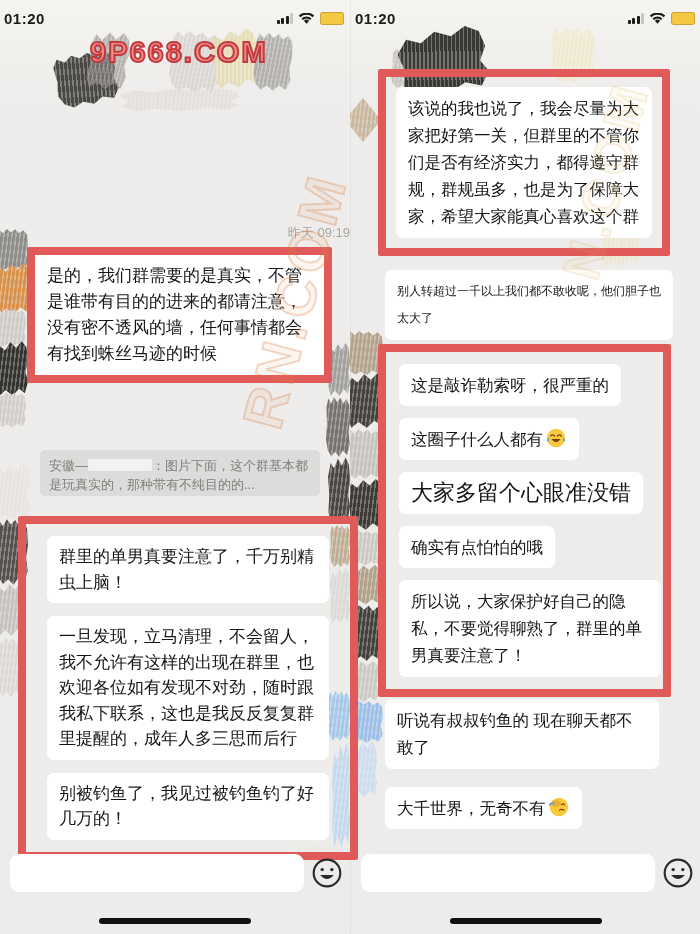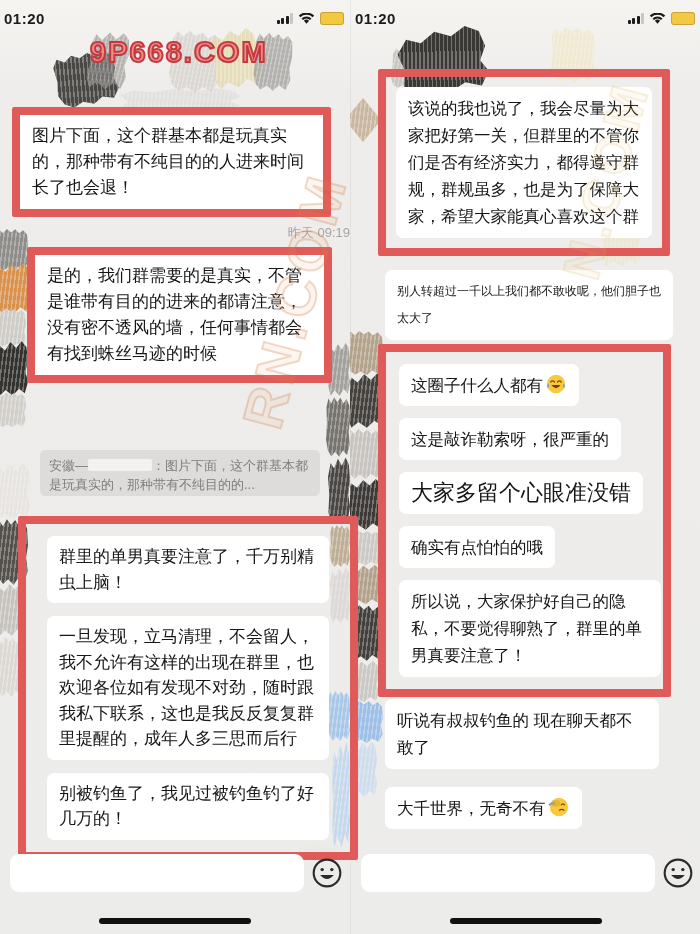--- a/index.html
+++ b/index.html
@@ -140,23 +140,20 @@
   <div class="scrib s2" style="left:328px;top:456px;width:22px;height:70px;background:#4a4744;"></div>
   <div class="scrib s1" style="left:330px;top:524px;width:20px;height:44px;background:#bfae96;"></div>
   <div class="scrib s2" style="left:330px;top:566px;width:20px;height:60px;background:#d0cdc8;opacity:.6;"></div>
   <div class="scrib s1" style="left:328px;top:690px;width:22px;height:52px;background:#a9c8e8;"></div>
   <div class="scrib s2" style="left:332px;top:740px;width:18px;height:112px;background:#bdd4ec;opacity:.8;"></div>
   <div class="scrib s1" style="left:298px;top:845px;width:46px;height:18px;background:#e8e5e1;opacity:.5;"></div>
 
   <div class="brandmark">9P668.COM</div>
   <div class="diagmark diag-left">RN.COM</div>
 
-  <div class="redbox filled" style="left:12px;top:107px;width:319px;">
-    <div class="inner-text">图片下面，这个群基本都是玩真实的，那种带有不纯目的的人进来时间长了也会退！</div>
-  </div>
 
   <div class="timestamp" style="top:224px;">昨天 09:19</div>
 
   <div class="redbox filled" style="left:27px;top:247px;width:305px;">
     <div class="inner-text">是的，我们群需要的是真实，不管是谁带有目的的进来的都请注意，没有密不透风的墙，任何事情都会有找到蛛丝马迹的时候</div>
   </div>
 
 
   <div class="quote" style="left:40px;top:450px;width:280px;height:46px;">
     <span>安徽—</span><span class="censor-blob"></span><span>：图片下面，这个群基本都是玩真实的，那种带有不纯目的的...</span>
@@ -219,31 +216,31 @@
 
   <div class="diagmark diag-right">N.COM</div>
 
   <div class="redbox" style="left:27px;top:69px;width:292px;padding:10px;">
     <div class="bubble" style="font-size:16.5px;line-height:27px;">该说的我也说了，我会尽量为大家把好第一关，但群里的不管你们是否有经济实力，都得遵守群规，群规虽多，也是为了保障大家，希望大家能真心喜欢这个群</div>
   </div>
 
   <div class="bubble abs" style="left:34px;top:270px;width:288px;font-size:12px;line-height:27px;">别人转超过一千以上我们都不敢收呢，他们胆子也太大了</div>
 
   <div class="redbox stack" style="left:27px;top:344px;width:293px;padding:12px 10px 12px 13px;gap:12px;">
+    <div class="bubble fit" style="font-size:16.5px;">这是敲诈勒索呀，很严重的</div>
     <div class="bubble fit" style="font-size:16.5px;">
       <span>这圈子什么人都有</span><svg class="emj" width="22" height="22" viewBox="0 0 24 24">
         <circle cx="12" cy="12" r="10" fill="#f8c93d"></circle>
         <path d="M6.3 9.8q2-2.6 4.1 0" stroke="#7a4b12" stroke-width="1.4" fill="none" stroke-linecap="round"></path>
         <path d="M13.6 9.8q2-2.6 4.1 0" stroke="#7a4b12" stroke-width="1.4" fill="none" stroke-linecap="round"></path>
         <path d="M7 13q5 7.2 10 0z" fill="#7a3c10"></path>
         <path d="M3.4 11.5q-2.4 3.4 0 4.6q2.2-1.2 0-4.6z" fill="#5aa7e8"></path>
         <path d="M20.6 11.5q2.4 3.4 0 4.6q-2.2-1.2 0-4.6z" fill="#5aa7e8"></path>
       </svg>
     </div>
-    <div class="bubble fit" style="font-size:16.5px;">这是敲诈勒索呀，很严重的</div>
     <div class="bubble fit" style="font-size:22px;">大家多留个心眼准没错</div>
     <div class="bubble fit" style="font-size:16.5px;">确实有点怕怕的哦</div>
     <div class="bubble" style="width:262px;font-size:16.5px;line-height:27px;">所以说，大家保护好自己的隐私，不要觉得聊熟了，群里的单男真要注意了！</div>
   </div>
 
   <div class="bubble abs" style="left:34px;top:699px;width:274px;font-size:16.5px;line-height:27px;">听说有叔叔钓鱼的 现在聊天都不敢了</div>
 
   <div class="bubble abs fit" style="left:34px;top:787px;font-size:16.5px;">
     <span>大千世界，无奇不有</span><svg class="emj" width="22" height="22" viewBox="0 0 24 24">
       <circle cx="12" cy="12" r="10" fill="#f8c93d"></circle>

